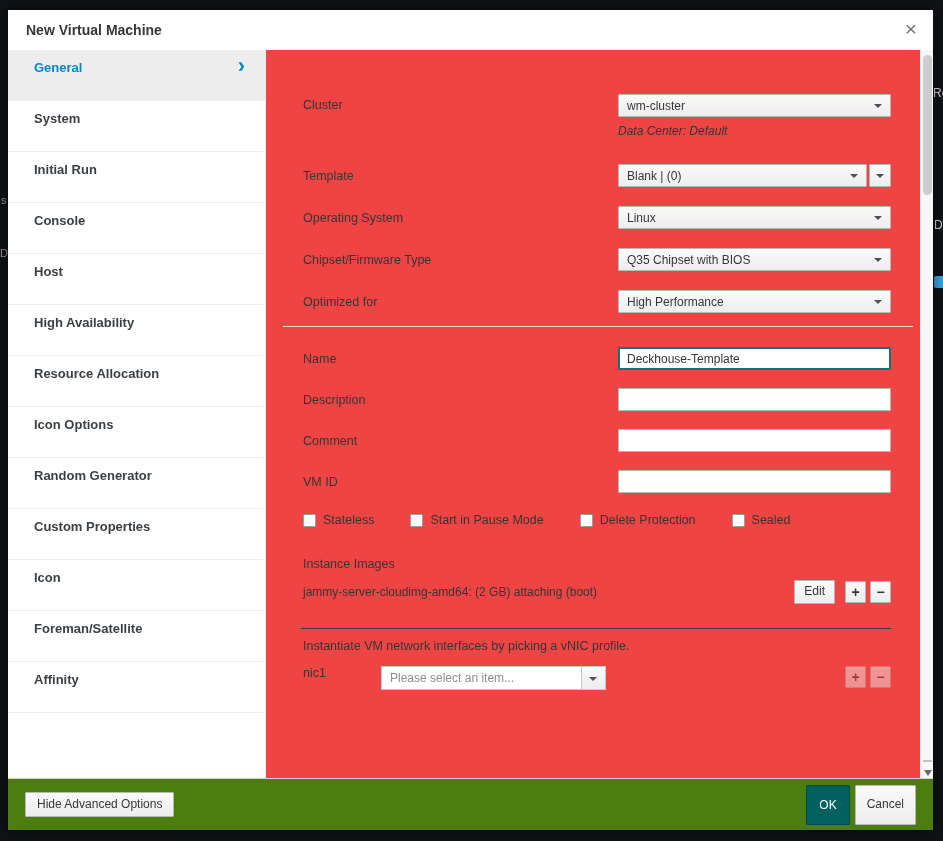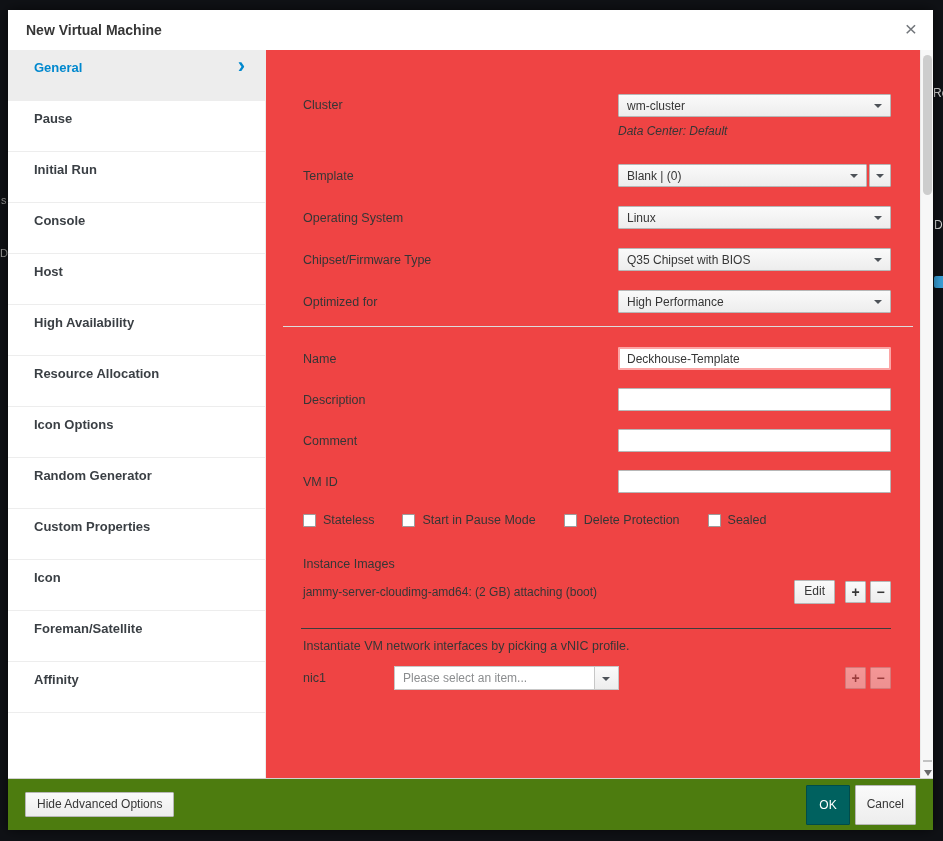--- a/index.html
+++ b/index.html
@@ -78,33 +78,33 @@
     background:linear-gradient(to bottom,#fafafa,#ededed);
     border:1px solid #b7b7b7; border-radius:1px; cursor:pointer;
   }
   .sub-select .caret { right:6px; }
 
   .text-input {
     height:23px; width:100%; border:1px solid #b7b7b7; border-radius:1px;
     font-size:12px; color:#363636; padding:0 7px;
     font-family:"Liberation Sans", sans-serif; outline:none;
   }
-  .text-input.focused { border:2px solid #fca5a5; }
+  .text-input.focused { border:2px solid #0f766e; }
   .input-row { margin-bottom:18px; }
 
   .divider1 {
     border:0; border-top:1px solid #dcdcdc;
     width:630px; margin:2px 0 20px -20px;
   }
   .divider2 {
     border:0; border-top:1px solid #3d3d3d;
     width:590px; margin:24px 0 10px -2px;
   }
 
-  .cb-row { display:flex; align-items:center; gap:28px; margin:20px 0 30px 0; width:588px; }
+  .cb-row { display:flex; align-items:center; gap:36px; margin:20px 0 30px 0; width:588px; }
   .cb-item { display:flex; align-items:center; gap:7px; }
   .cb-box {
     width:13px; height:13px; border:1px solid #9c9c9c; background:#fff;
     border-radius:1px; cursor:pointer; flex:0 0 13px;
   }
   .cb-label { font-size:12.5px; color:#363636; }
 
   .section-title { font-size:12.5px; color:#363636; margin-bottom:9px; }
   .image-row { display:flex; align-items:center; width:588px; margin-bottom:2px; }
   .image-text { font-size:12px; color:#363636; flex:1; }
@@ -115,21 +115,21 @@
     padding:3px 9px; cursor:pointer; line-height:1.3;
   }
   .btn-icon {
     width:21px; height:22px; padding:0; font-size:14px; font-weight:bold;
     display:flex; align-items:center; justify-content:center;
   }
   .gap10 { margin-left:10px; } .gap4 { margin-left:4px; }
   .disabled { opacity:.45; cursor:default; }
 
   .nic-intro { font-size:12.5px; color:#363636; margin-bottom:13px; }
-  .nic-row { display:flex; align-items:center; width:588px;gap:13px; }
+  .nic-row { display:flex; align-items:flex-start; width:588px; }
   .nic-name { width:78px; flex:0 0 78px; font-size:12.5px; color:#363636; }
   .nic-select {
     width:225px; height:24px; border:1px solid #c7c7c7; background:#fff;
     display:flex; align-items:center; font-size:12px; color:#8b8d8f;
     cursor:pointer; position:relative;
   }
   .nic-select .txt { padding:0 8px; flex:1; white-space:nowrap; overflow:hidden; }
   .nic-caret-box {
     width:24px; height:100%; border-left:1px solid #c7c7c7;
     background:linear-gradient(to bottom,#fafafa,#ededed); position:relative; flex:0 0 24px;
@@ -185,21 +185,21 @@
     </div>
 
     <div class="modal-body">
 
       <div class="sidebar">
         <div class="sidebar-item selected">
           <span>General</span>
           <span class="chev">›</span>
         </div>
         <div class="sidebar-item">
-          <span>Pause</span>
+          <span>System</span>
         </div>
         <div class="sidebar-item">
           <span>Initial Run</span>
         </div>
         <div class="sidebar-item">
           <span>Console</span>
         </div>
         <div class="sidebar-item">
           <span>Host</span>
         </div>

